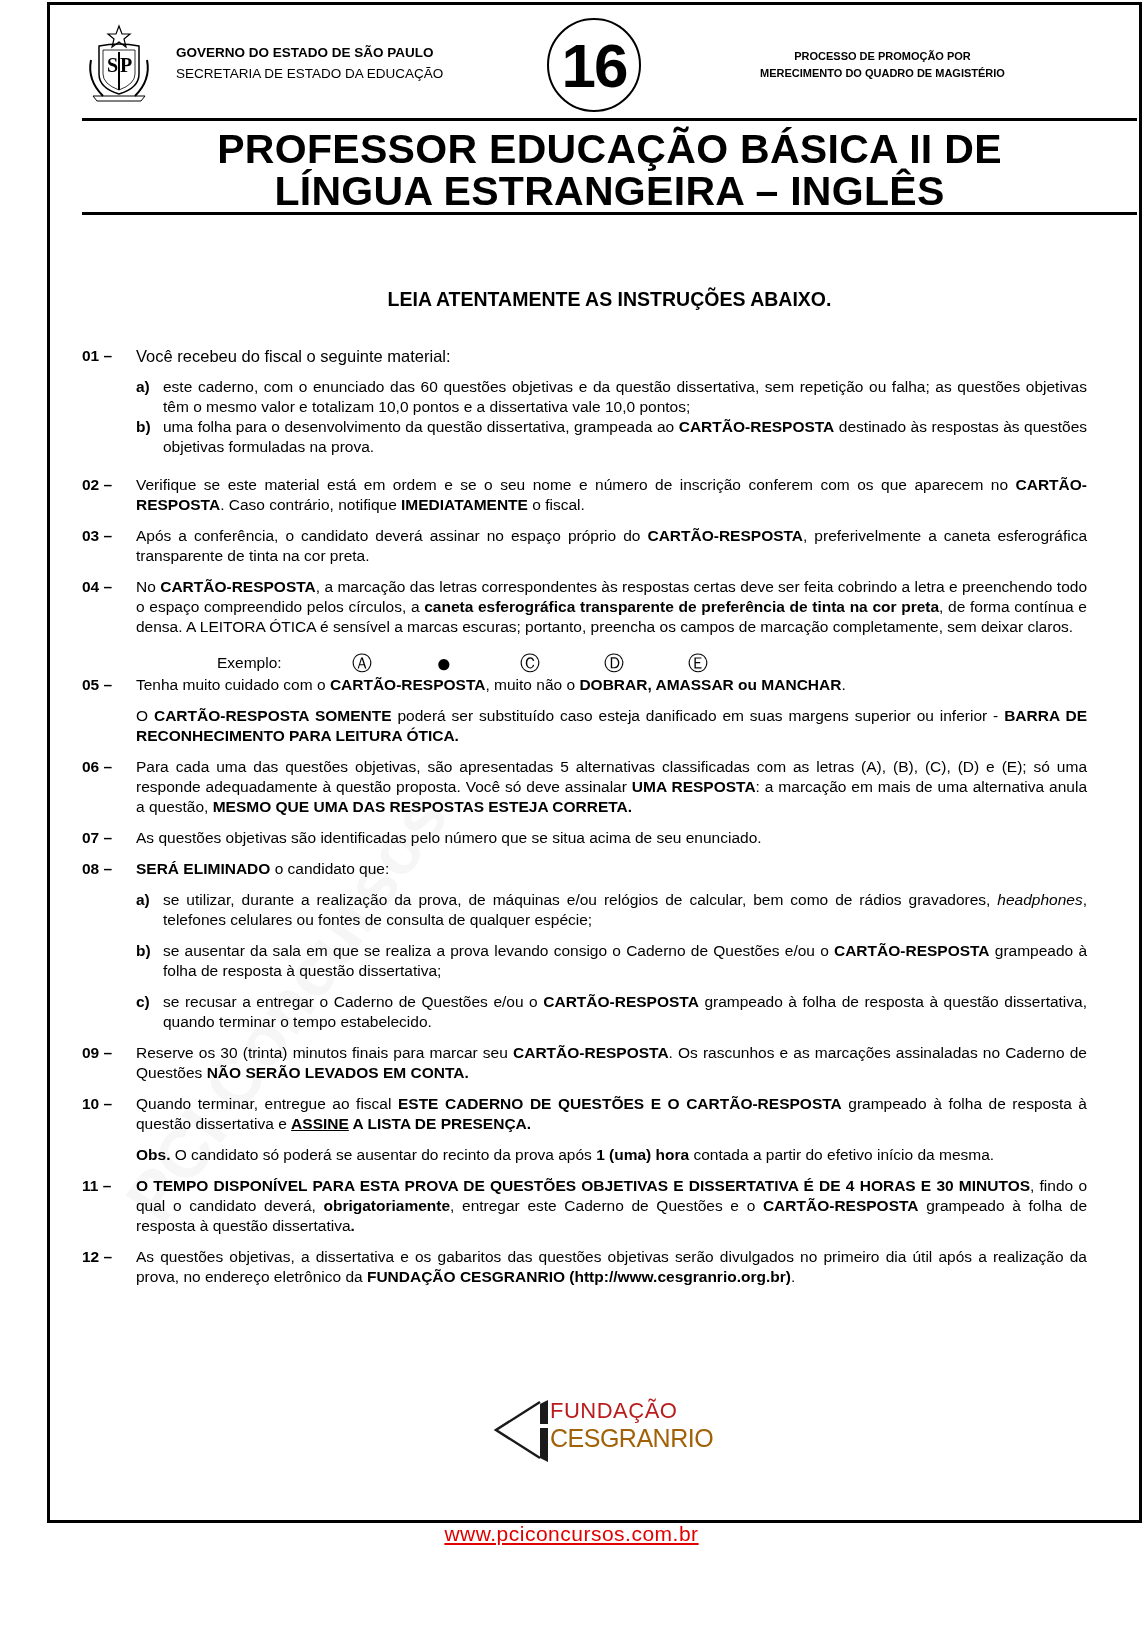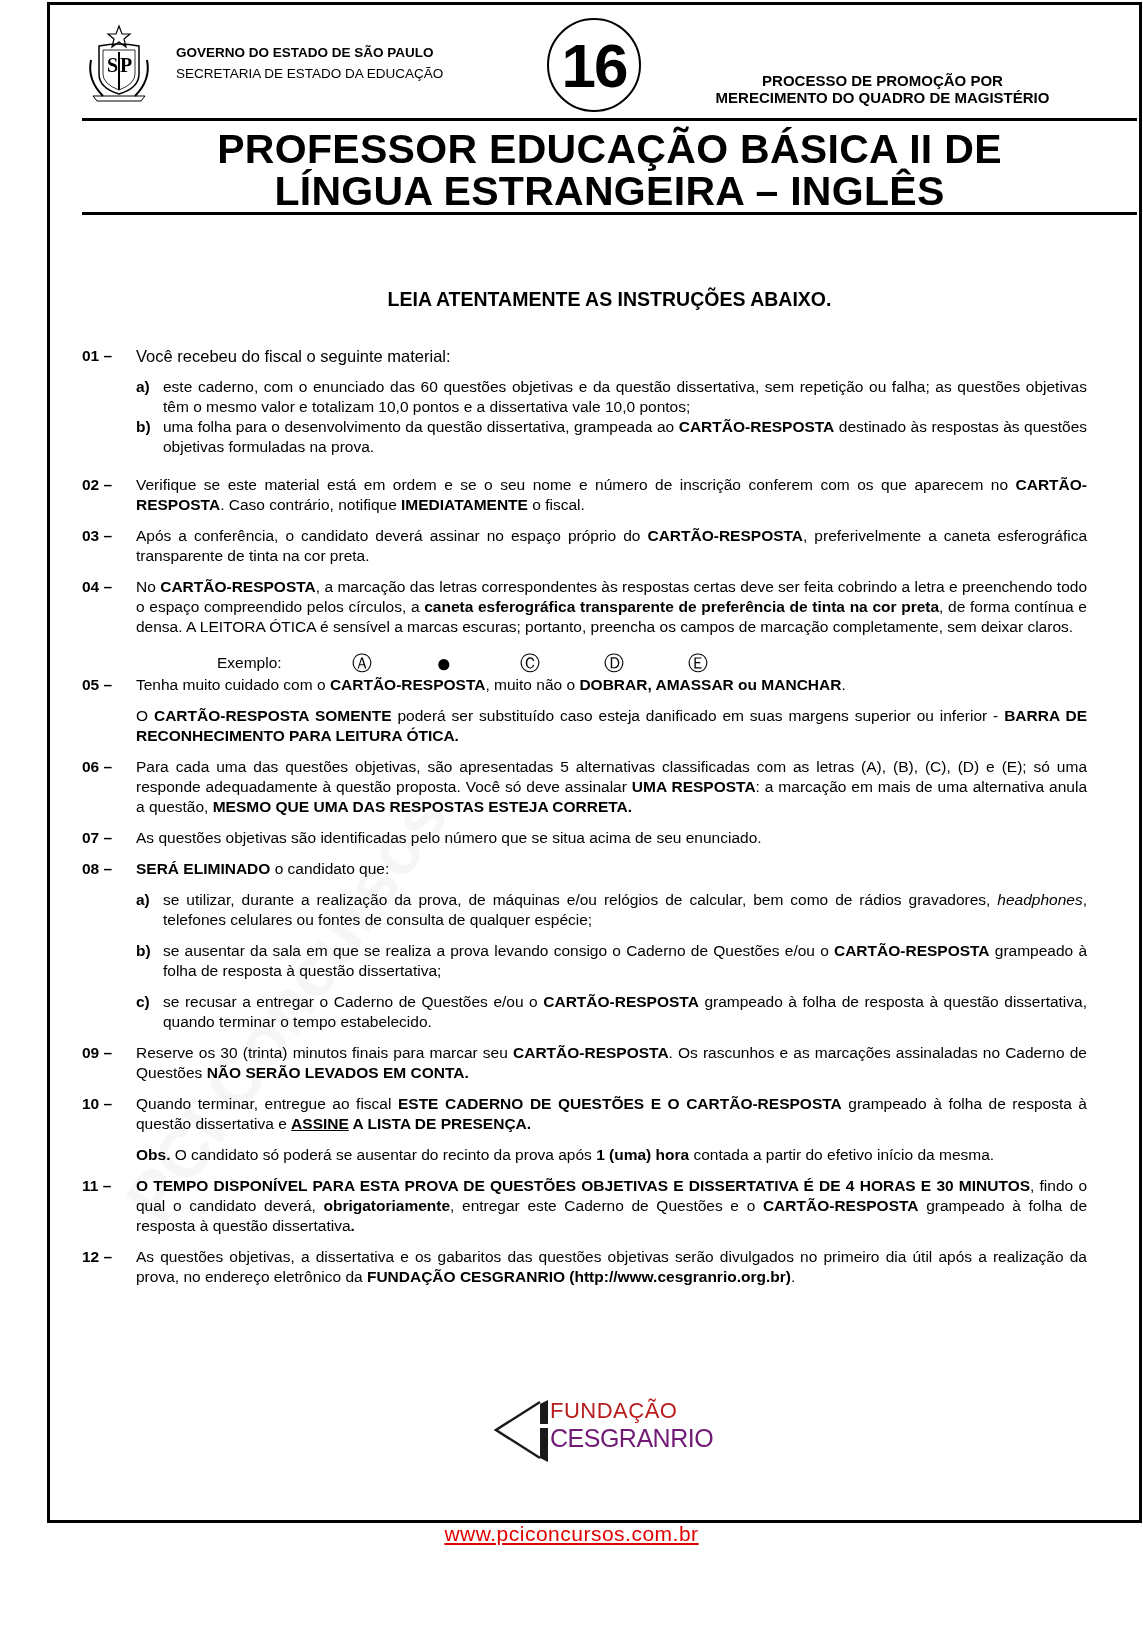--- a/index.html
+++ b/index.html
@@ -7,21 +7,21 @@
          font-family:"Liberation Sans", sans-serif; color:#000; }
   .page-frame { position:absolute; left:47px; top:2px; width:1089px; height:1515px;
                 border:3px solid #000; border-top-width:3px; }
   .crest { position:absolute; left:85px; top:24px; width:68px; height:78px; }
   .hdr-left { position:absolute; left:176px; top:42px; font-size:13.5px; line-height:21px; }
   .hdr-left .l1 { font-weight:bold; }
   .num-circle { position:absolute; left:547px; top:18px; width:94px; height:94px; border:2px solid #000;
                 border-radius:50%; display:flex; align-items:center; justify-content:center;
                 font-weight:bold; font-size:62px; letter-spacing:-2px; box-sizing:border-box; }
   .hdr-right { position:absolute; left:690px; top:48px; width:385px; text-align:center;
-               font-weight:bold; font-size:15px; line-height:17px;margin-top:24px; }
+               font-weight:bold; font-size:11px; line-height:17px; }
   .rule { position:absolute; left:82px; width:1055px; height:3px; background:#000; }
   .title { position:absolute; left:82px; top:128px; width:1055px; text-align:center;
            font-weight:bold; font-size:41px; line-height:42px; letter-spacing:0.3px; }
   .subtitle { position:absolute; left:82px; top:288px; width:1055px; text-align:center;
               font-weight:bold; font-size:19.5px; }
   .items { position:absolute; left:82px; top:346px; width:1005px; font-size:15.5px; line-height:20px; }
   .item { display:flex; margin-bottom:11px; }
   .item .num { width:54px; flex:none; font-weight:bold; }
   .item .body { flex:1; text-align:justify; }
   .sub { display:flex; margin-top:4px; }
@@ -29,21 +29,21 @@
   .sub .tx { flex:1; text-align:justify; }
   .para { margin-top:11px; text-align:justify; }
   b { font-weight:bold; }
   u { text-decoration:underline; }
   .example { display:flex; align-items:center; margin:14px 0 0 135px; height:24px; }
   .example .lbl { width:135px; font-size:15.5px; }
   .opt { width:84px; font-size:20px; }
   .opt.filled { font-size:26px; }
   .logo { position:absolute; left:492px; top:1398px; width:200px; height:66px; }
   .logo .t1 { position:absolute; left:58px; top:0px; font-size:22px; color:#b91c1c; letter-spacing:0.5px; }
-  .logo .t2 { position:absolute; left:58px; top:26px; font-size:25px; color:#701a75; letter-spacing:-0.5px; }
+  .logo .t2 { position:absolute; left:58px; top:26px; font-size:25px; color:#a16207; letter-spacing:-0.5px; }
   .footer { position:absolute; top:1522px; left:0; width:1143px; text-align:center;
             color:#e00000; font-size:21px; letter-spacing:0.5px;text-decoration:underline; }
   .watermark { position:absolute; left:110px; top:1190px; font-size:70px; color:rgba(0,0,0,0.035);
                transform:rotate(-55deg); transform-origin:left top; font-weight:bold; white-space:nowrap; }
 </style>
 </head>
 <body>
 
 <div class="page-frame"></div>
 <div class="watermark">PCI Concursos</div>

